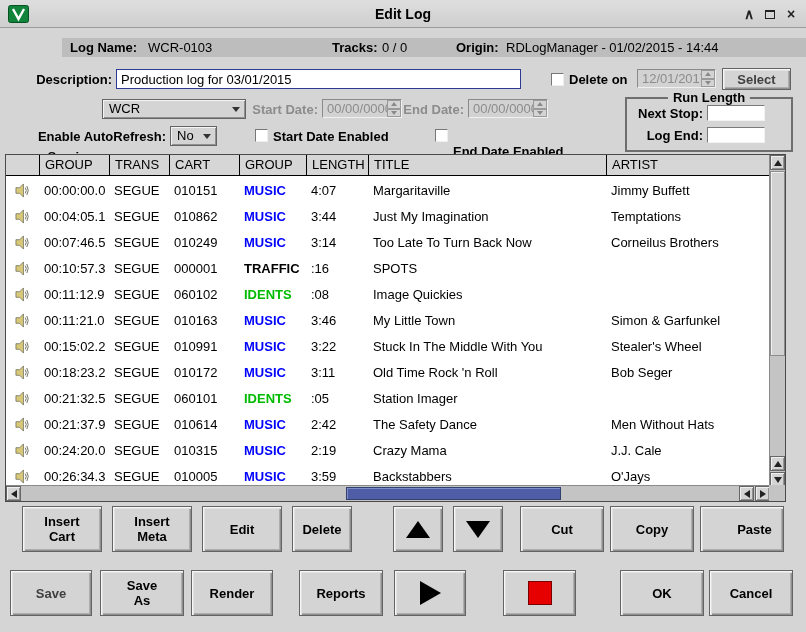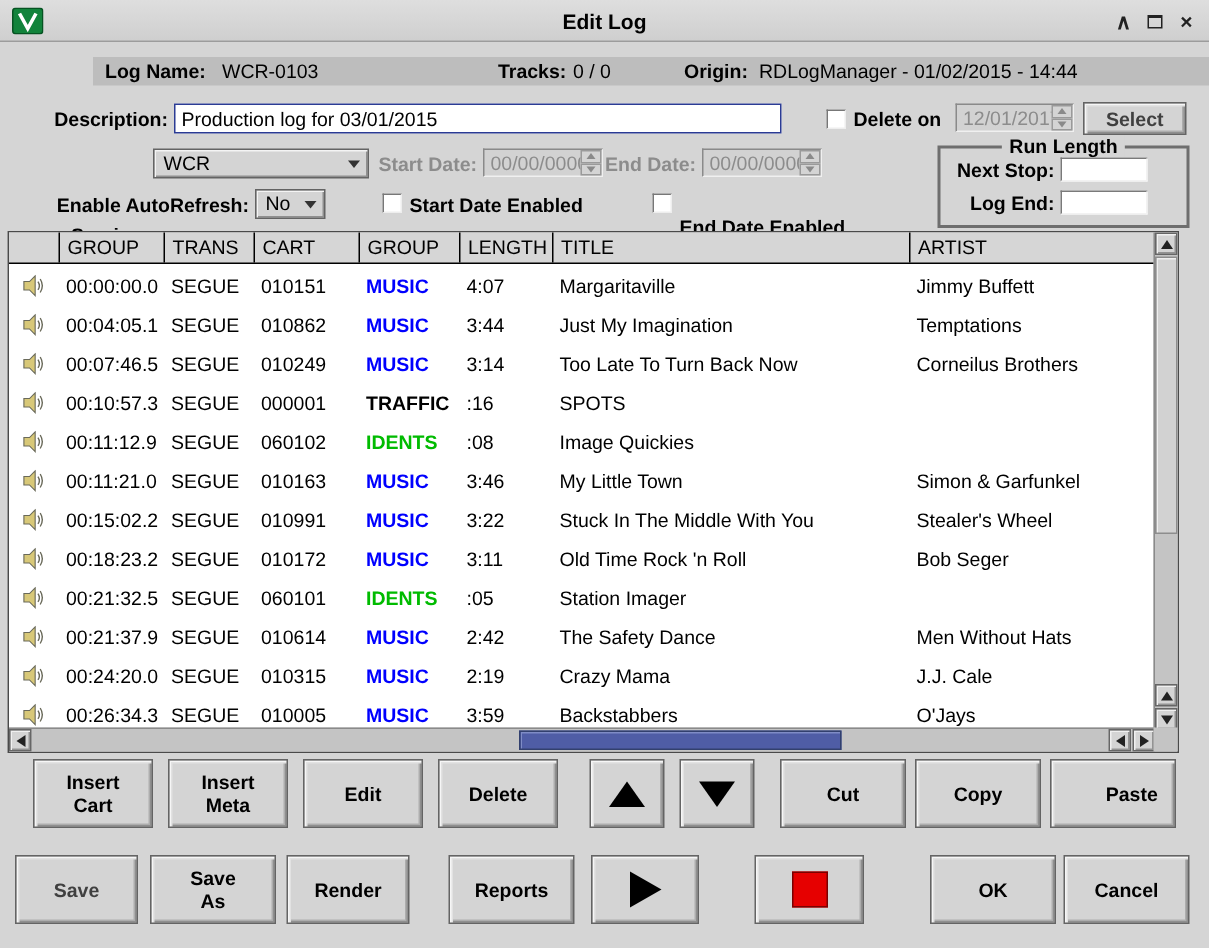--- a/index.html
+++ b/index.html
@@ -435,21 +435,21 @@
         </div>
     </div>
     <div class="corner"></div>
   </div>
 
   <div class="pbtn" style="left:22px;  top:506px; width:80px; height:46px;">Insert
 Cart</div>
   <div class="pbtn" style="left:112px; top:506px; width:80px; height:46px;">Insert
 Meta</div>
   <div class="pbtn" style="left:202px; top:506px; width:80px; height:46px;">Edit</div>
-  <div class="pbtn" style="left:292px; top:506px; width:80px; height:46px;">Delete</div>
+  <div class="pbtn" style="left:292px; top:506px; width:60px; height:46px;">Delete</div>
   <div class="pbtn" style="left:393px; top:506px; width:50px; height:46px;"><i class="tri-up"></i></div>
   <div class="pbtn" style="left:453px; top:506px; width:50px; height:46px;"><i class="tri-down"></i></div>
   <div class="pbtn" style="left:520px; top:506px; width:84px; height:46px;">Cut</div>
   <div class="pbtn" style="left:610px; top:506px; width:84px; height:46px;">Copy</div>
   <div class="pbtn" style="left:700px; top:506px; width:84px; height:46px;padding-left:25px;">Paste</div>
 
   <div class="pbtn disabled" style="left:10px; top:570px; width:82px; height:46px;">Save</div>
   <div class="pbtn" style="left:100px; top:570px; width:84px; height:46px;">Save
 As</div>
   <div class="pbtn" style="left:191px; top:570px; width:82px; height:46px;">Render</div>

